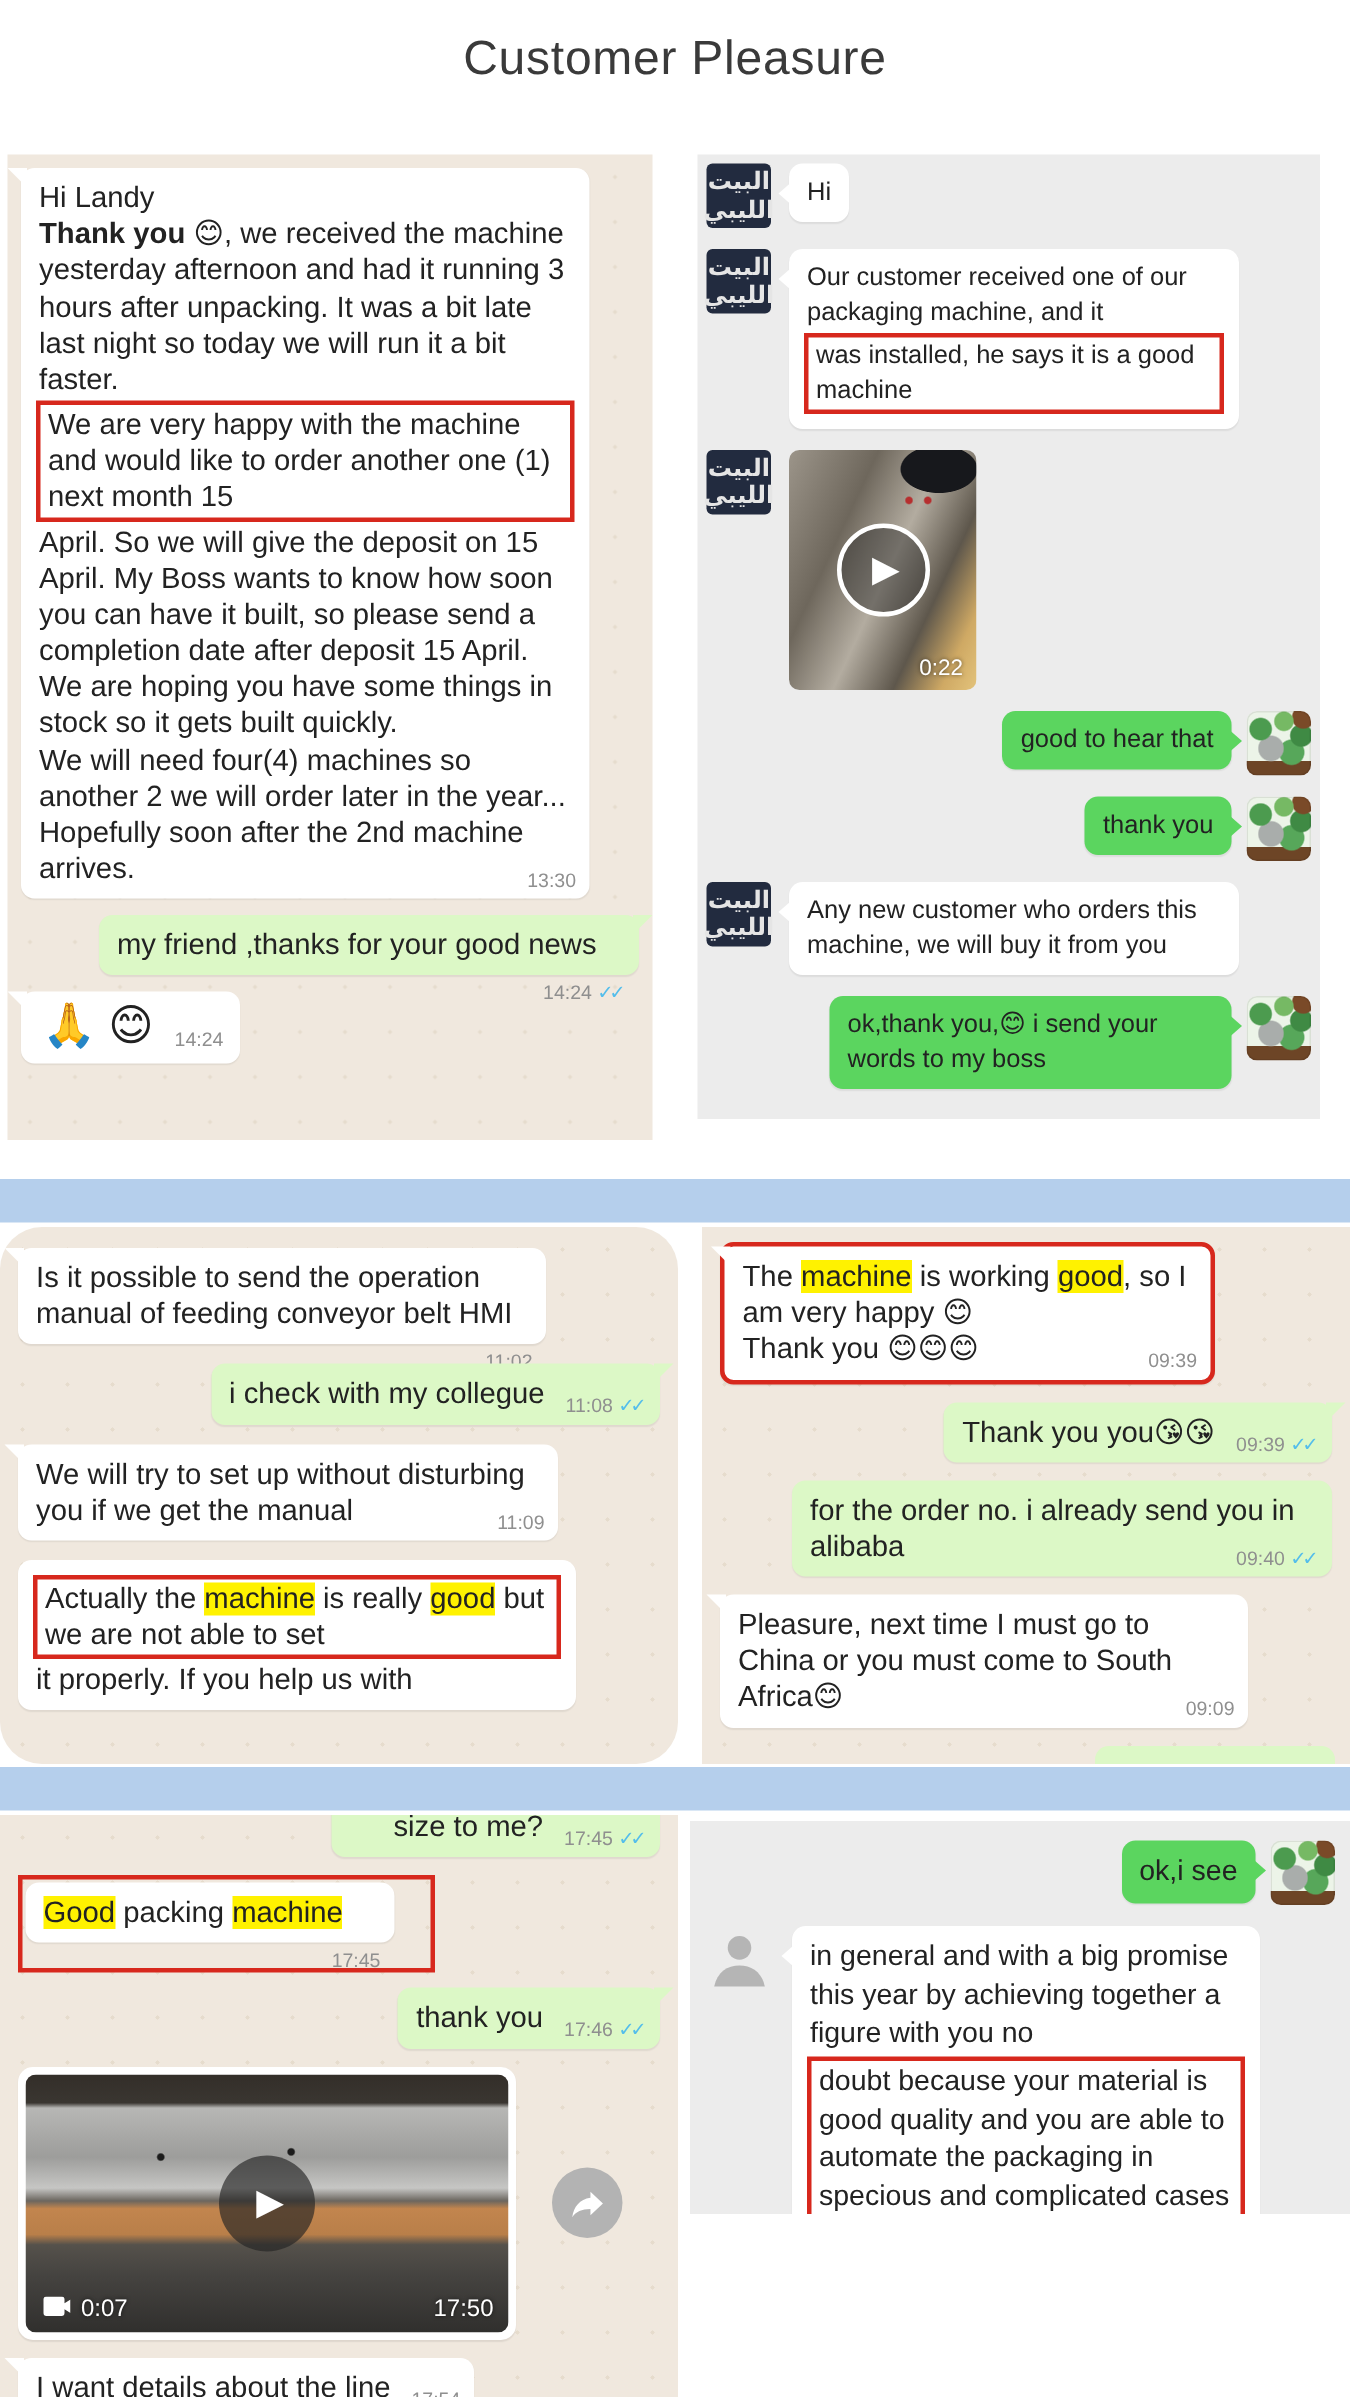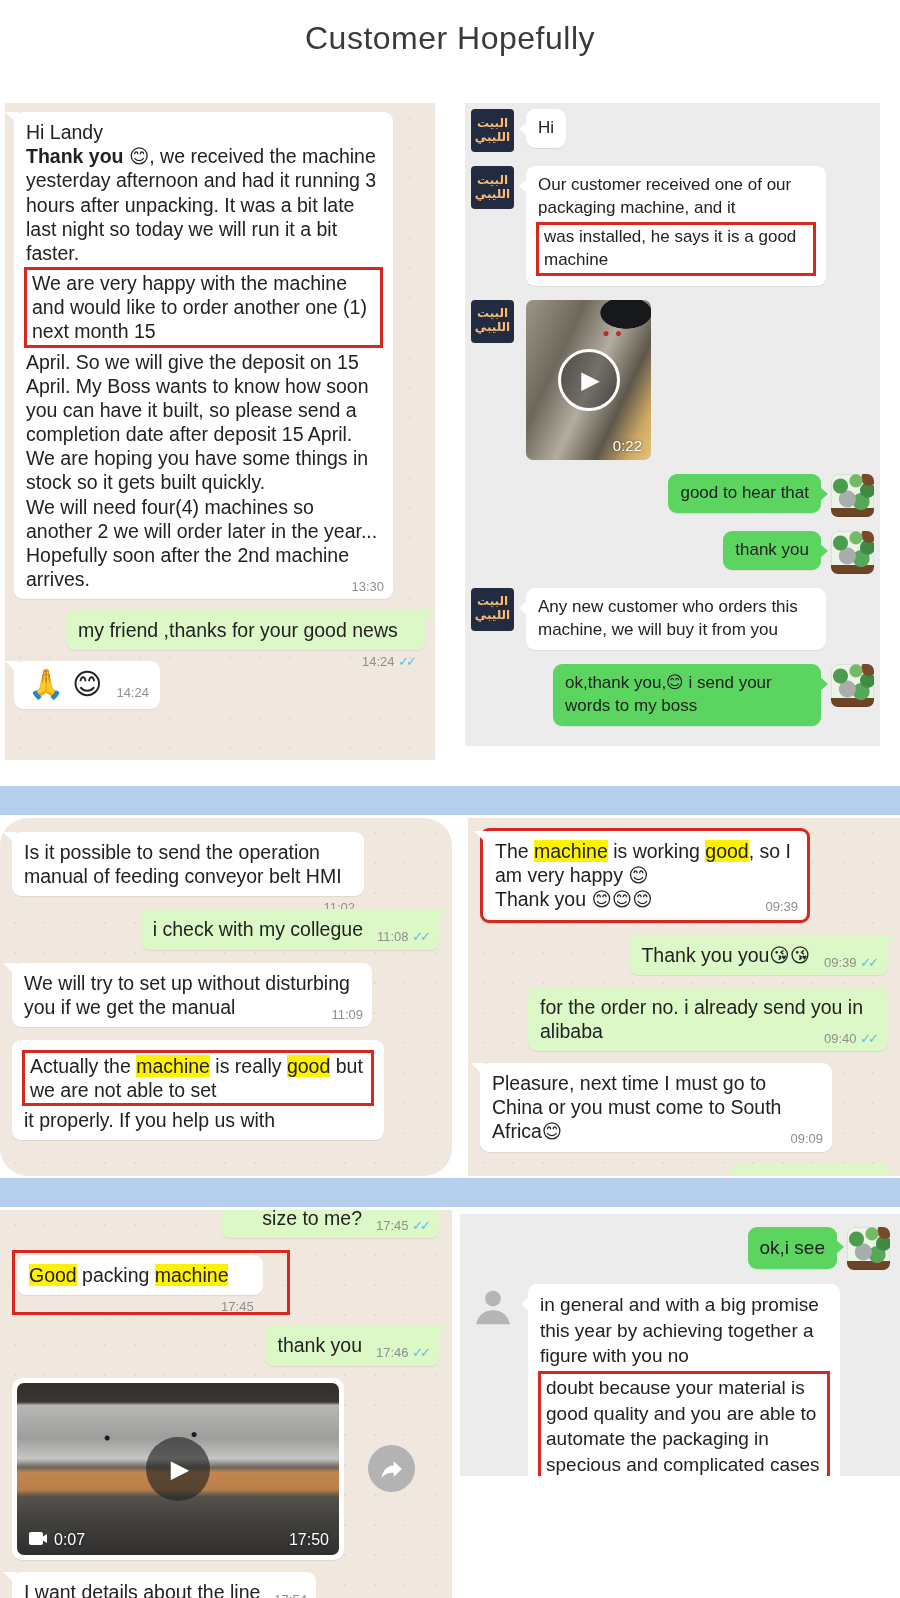--- a/index.html
+++ b/index.html
@@ -41,22 +41,22 @@
   .tail-mr::before{content:"";position:absolute;top:13px;right:-7px;width:0;height:0;
     border-top:7px solid transparent;border-bottom:7px solid transparent;border-left:8px solid #5BD55F;}
 
   
   .r-row{display:flex;align-items:flex-start;margin:0 0 14px 0;}
   .r-row.rev{justify-content:flex-end;}
   .r-row .bubble{margin:0 0 0 12px;}
   .r-row.rev .bubble{margin:0 10px 0 0;}
 
   .avatar-navy{flex:0 0 auto;width:43px;height:43px;border-radius:4px;background:#222B3F;
-    color:#fdba74;display:flex;flex-direction:column;align-items:center;justify-content:center;
-    font-family:"DejaVu Sans",sans-serif;font-size:12px;font-weight:bold;line-height:1.15;}
+    color:#e5e5e5;display:flex;flex-direction:column;align-items:center;justify-content:center;
+    font-family:"DejaVu Sans",sans-serif;font-size:16px;font-weight:bold;line-height:1.15;}
   .avatar-cartoon{flex:0 0 auto;width:43px;height:43px;border-radius:7px;
     background:
       radial-gradient(circle at 22% 28%,#4c9b4f 0 7px,transparent 8px),
       radial-gradient(circle at 58% 16%,#76b964 0 6px,transparent 7px),
       radial-gradient(circle at 88% 10%,#7a4a28 0 7px,transparent 8px),
       radial-gradient(circle at 85% 38%,#3f8a44 0 7px,transparent 8px),
       radial-gradient(circle at 38% 58%,#a9adab 0 8px,transparent 9px),
       radial-gradient(circle at 70% 64%,#57a75a 0 8px,transparent 9px),
       linear-gradient(180deg,#ecf4e8 0 78%,#6d4526 78% 100%);
     box-shadow:0 0 0 1px rgba(0,0,0,.08) inset;}
@@ -113,21 +113,21 @@
   .vrow{display:flex;align-items:center;gap:24px;margin-bottom:12px;}
   #partial-green{position:absolute;right:10px;bottom:0;width:160px;height:12px;
                  background:#DCF8C6;border-radius:9px 9px 0 0;}
   #p3r .bubble{max-width:312px;font-size:19px;}
 </style>
 </head>
 <body>
 
 <div class="canvas">
 
-  <h1 class="title">Customer Hopefully</h1>
+  <h1 class="title">Customer Pleasure</h1>
 
   <section class="panel beige" id="p1l">
     <div class="bubble wa tail-tl" id="b-main">
       <span class="seg"><span>Hi Landy
 </span><span style="font-weight: bold;"> Thank you </span><span>😊, we received the machine yesterday afternoon and had it running 3 hours after unpacking. It was a bit late last night so today we will run it a bit faster.
 </span><span class="redbox"><span>We are very happy with the machine and would like to order another one (1) next month 15</span></span><span>April. So we will give the deposit on 15 April. My Boss wants to know how soon you can have it built, so please send a completion date after deposit 15 April. We are hoping you have some things in stock so it gets built quickly.
 We will need four(4) machines so another 2 we will order later in the year... Hopefully soon after the 2nd machine arrives.</span></span>
       <span class="time">13:30</span>
     </div>
     <div class="bubble wa green right tail-tr" style="max-width:360px;">

